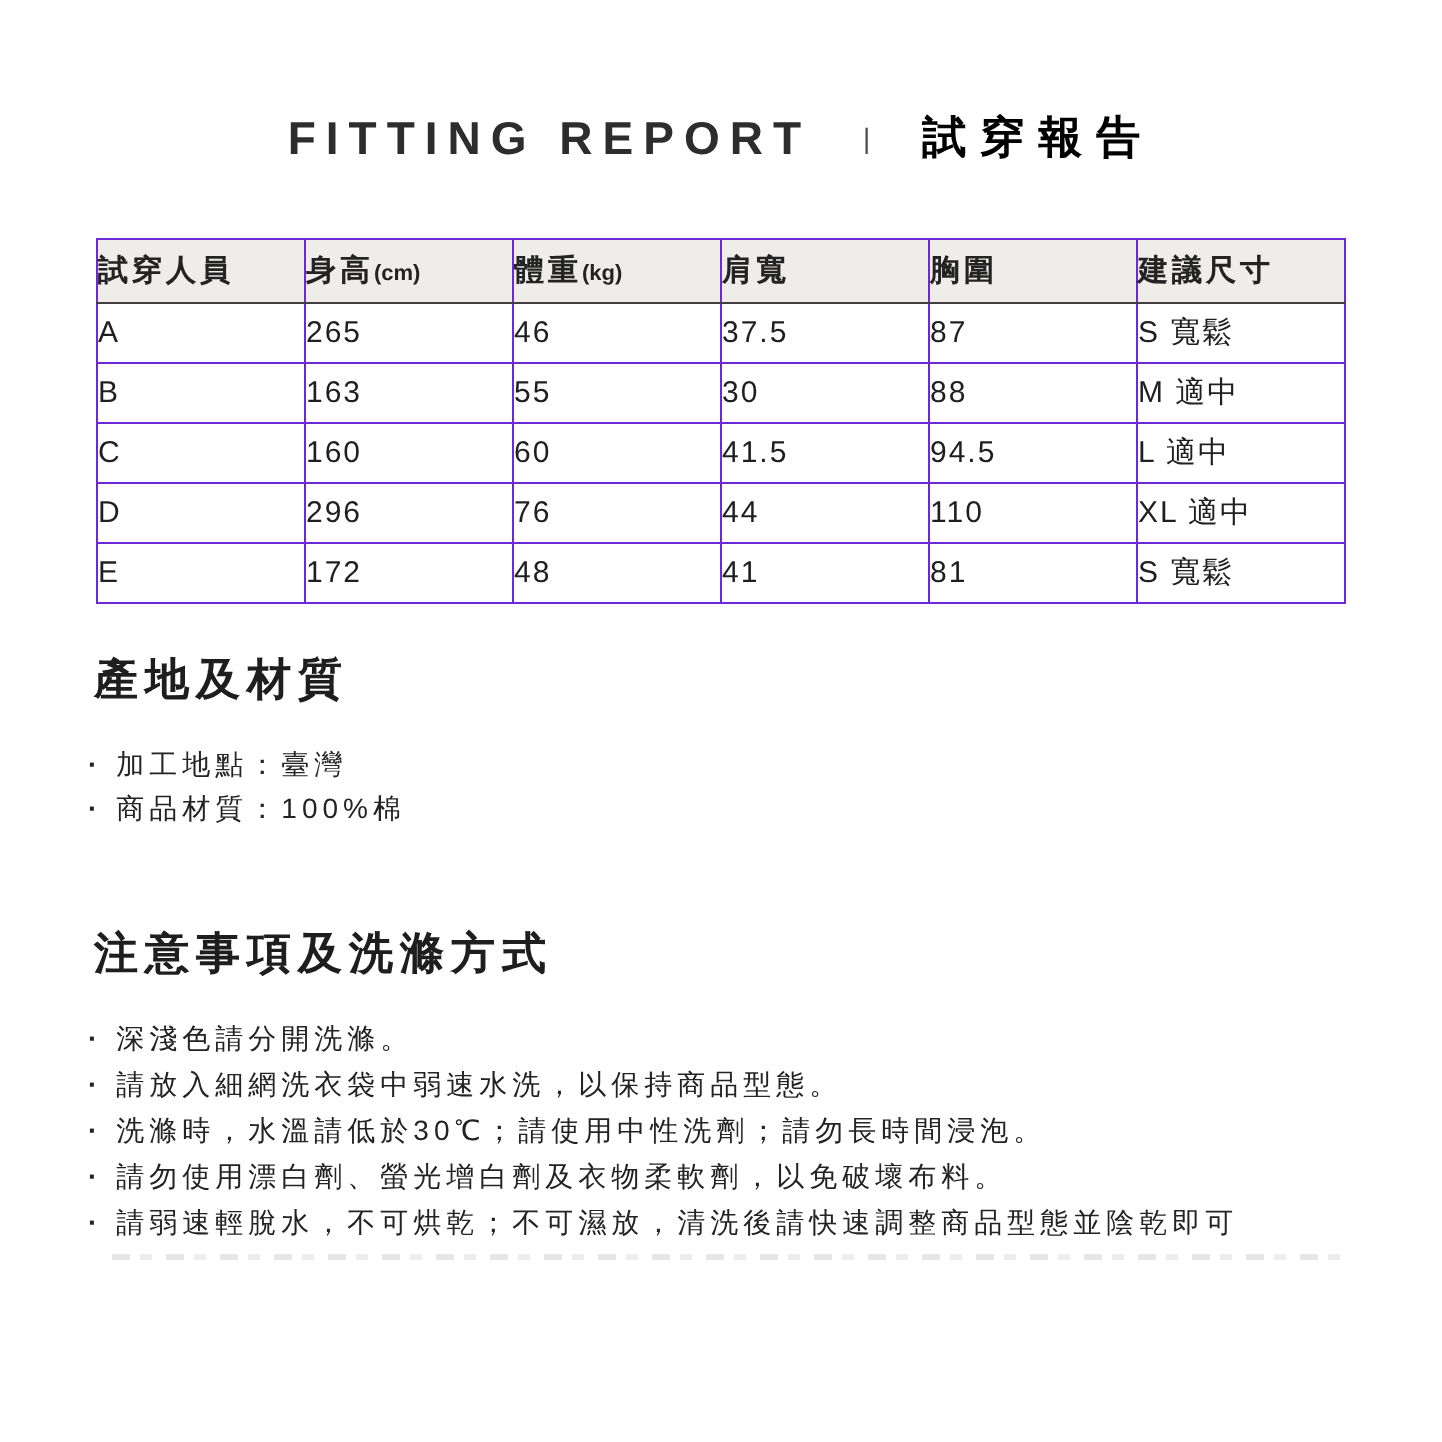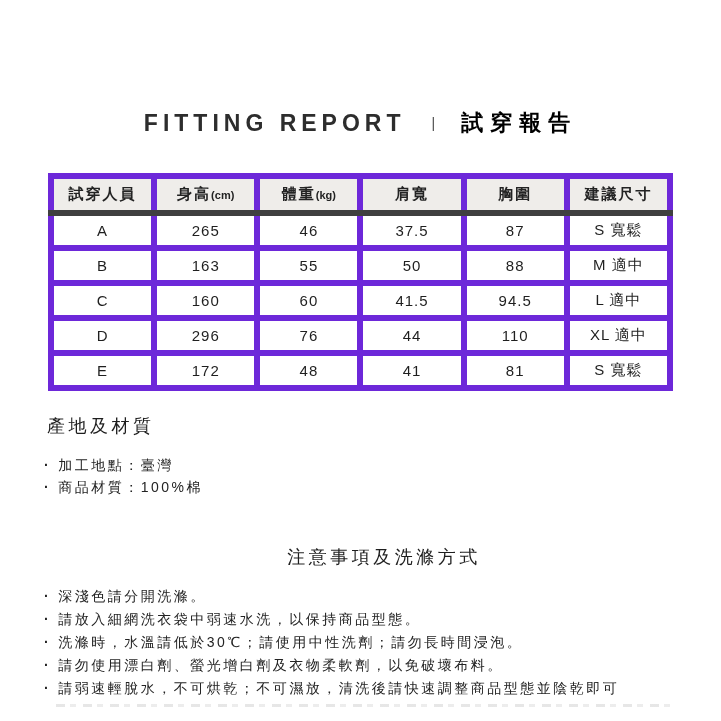--- a/index.html
+++ b/index.html
@@ -16,21 +16,21 @@
   }
   .page {
     position: relative;
     width: 721px;
     height: 721px;
     background: #ffffff;
   }
 
   
   .title-row {
-    padding-top: 108px;
+    padding-top: 54px;
     display: flex;
     justify-content: center;
     align-items: center;
     gap: 22px;
   }
   .title-en {
     font-size: 23px;
     font-weight: 600;
     letter-spacing: 5px;
     color: #2d2d2d;
@@ -51,22 +51,22 @@
   }
 
   
   .fit-table {
     width: 625px;
     margin: 35px auto 0 auto;
     border-collapse: collapse;
     table-layout: fixed;
   }
   .fit-table th, .fit-table td {
-    border: 6px solid #6d28d9;
-    text-align: center;
+    border: 1px solid #6d28d9;
+    text-align: left;
     vertical-align: middle;
     padding: 0;
   }
   .fit-table th {
     height: 31px;
     background: #efedea;
     font-size: 15px;
     font-weight: 700;
     letter-spacing: 2px;
     color: #232323;
@@ -81,27 +81,27 @@
     height: 29px;
     font-size: 15px;
     letter-spacing: 1px;
     color: #1f1f1f;
     background: #ffffff;
   }
 
   
   .section-heading {
     margin: 0 0 0 47px;
-    font-size: 18px;
-    font-weight: 400;
+    font-size: 22px;
+    font-weight: 700;
     letter-spacing: 3.5px;
     color: #1e1e1e;
   }
   .heading-material { margin-top: 23px; }
-  .heading-care    { margin-top: 47px; text-align: center; }
+  .heading-care    { margin-top: 47px; }
 
   .info-list {
     list-style: none;
     margin: 16px 0 0 44px;
     padding: 0;
     font-size: 14px;
     letter-spacing: 2.5px;
     color: #232323;
   }
   .info-list li {
@@ -161,21 +161,21 @@
         <td>265</td>
         <td>46</td>
         <td>37.5</td>
         <td>87</td>
         <td>S 寬鬆</td>
       </tr>
       <tr>
         <td>B</td>
         <td>163</td>
         <td>55</td>
-        <td>50</td>
+        <td>30</td>
         <td>88</td>
         <td>M 適中</td>
       </tr>
       <tr>
         <td>C</td>
         <td>160</td>
         <td>60</td>
         <td>41.5</td>
         <td>94.5</td>
         <td>L 適中</td>

